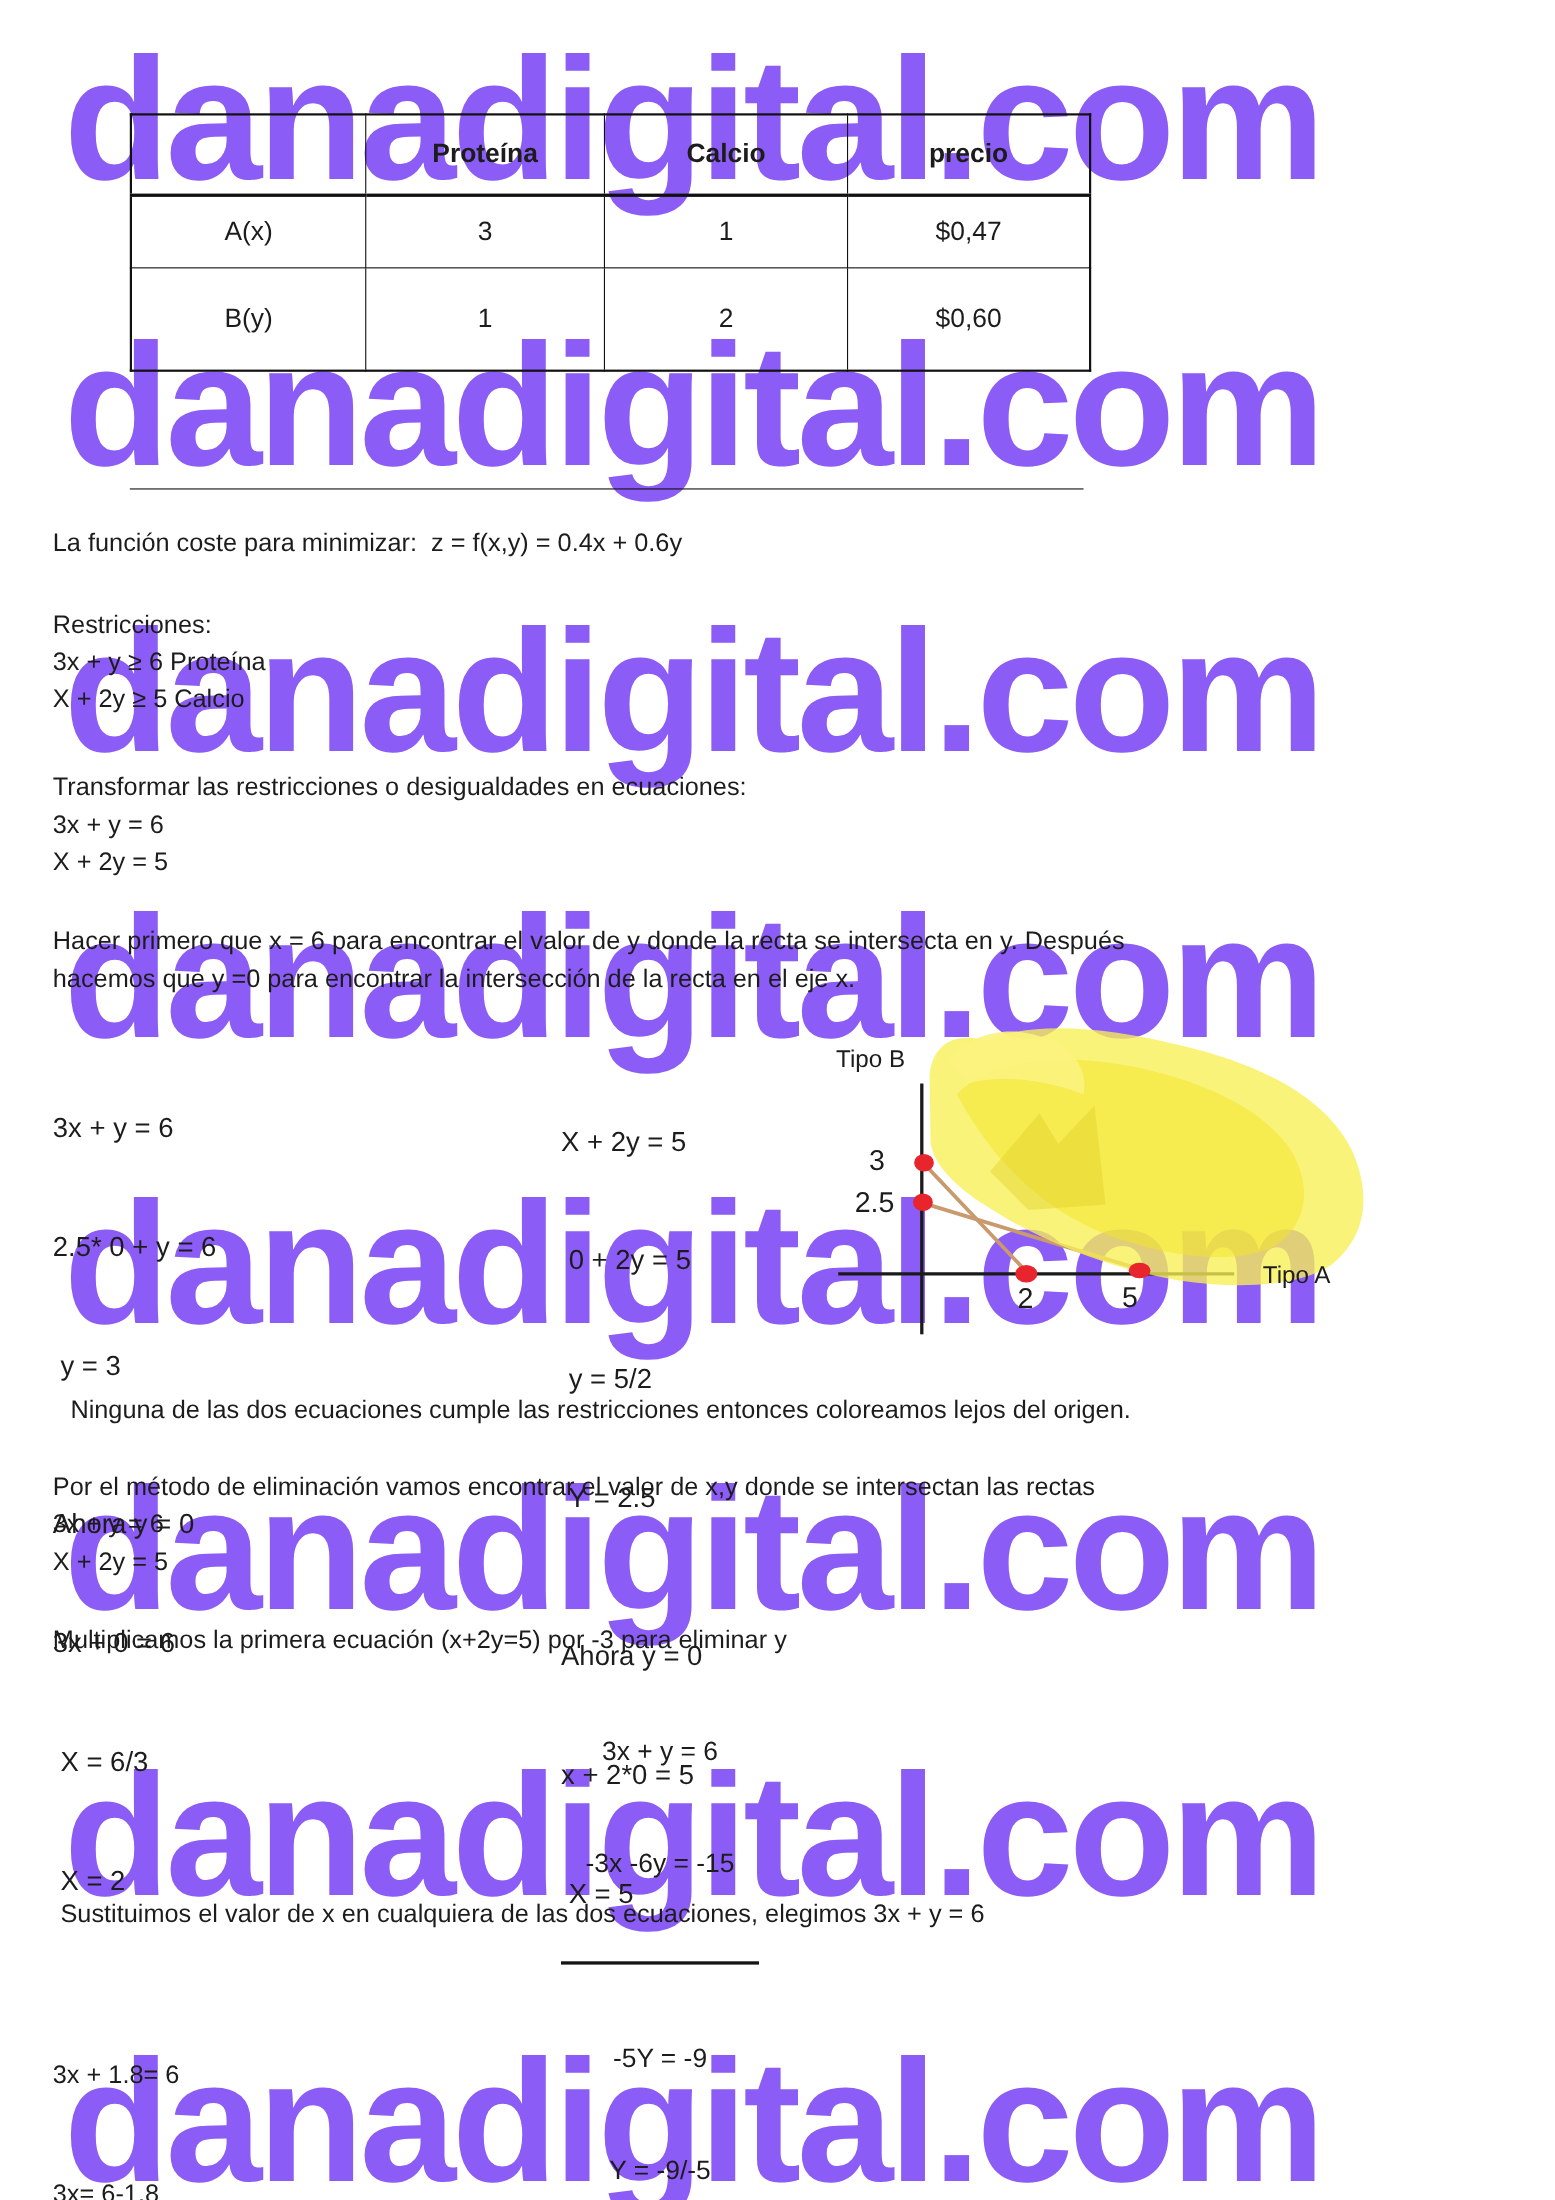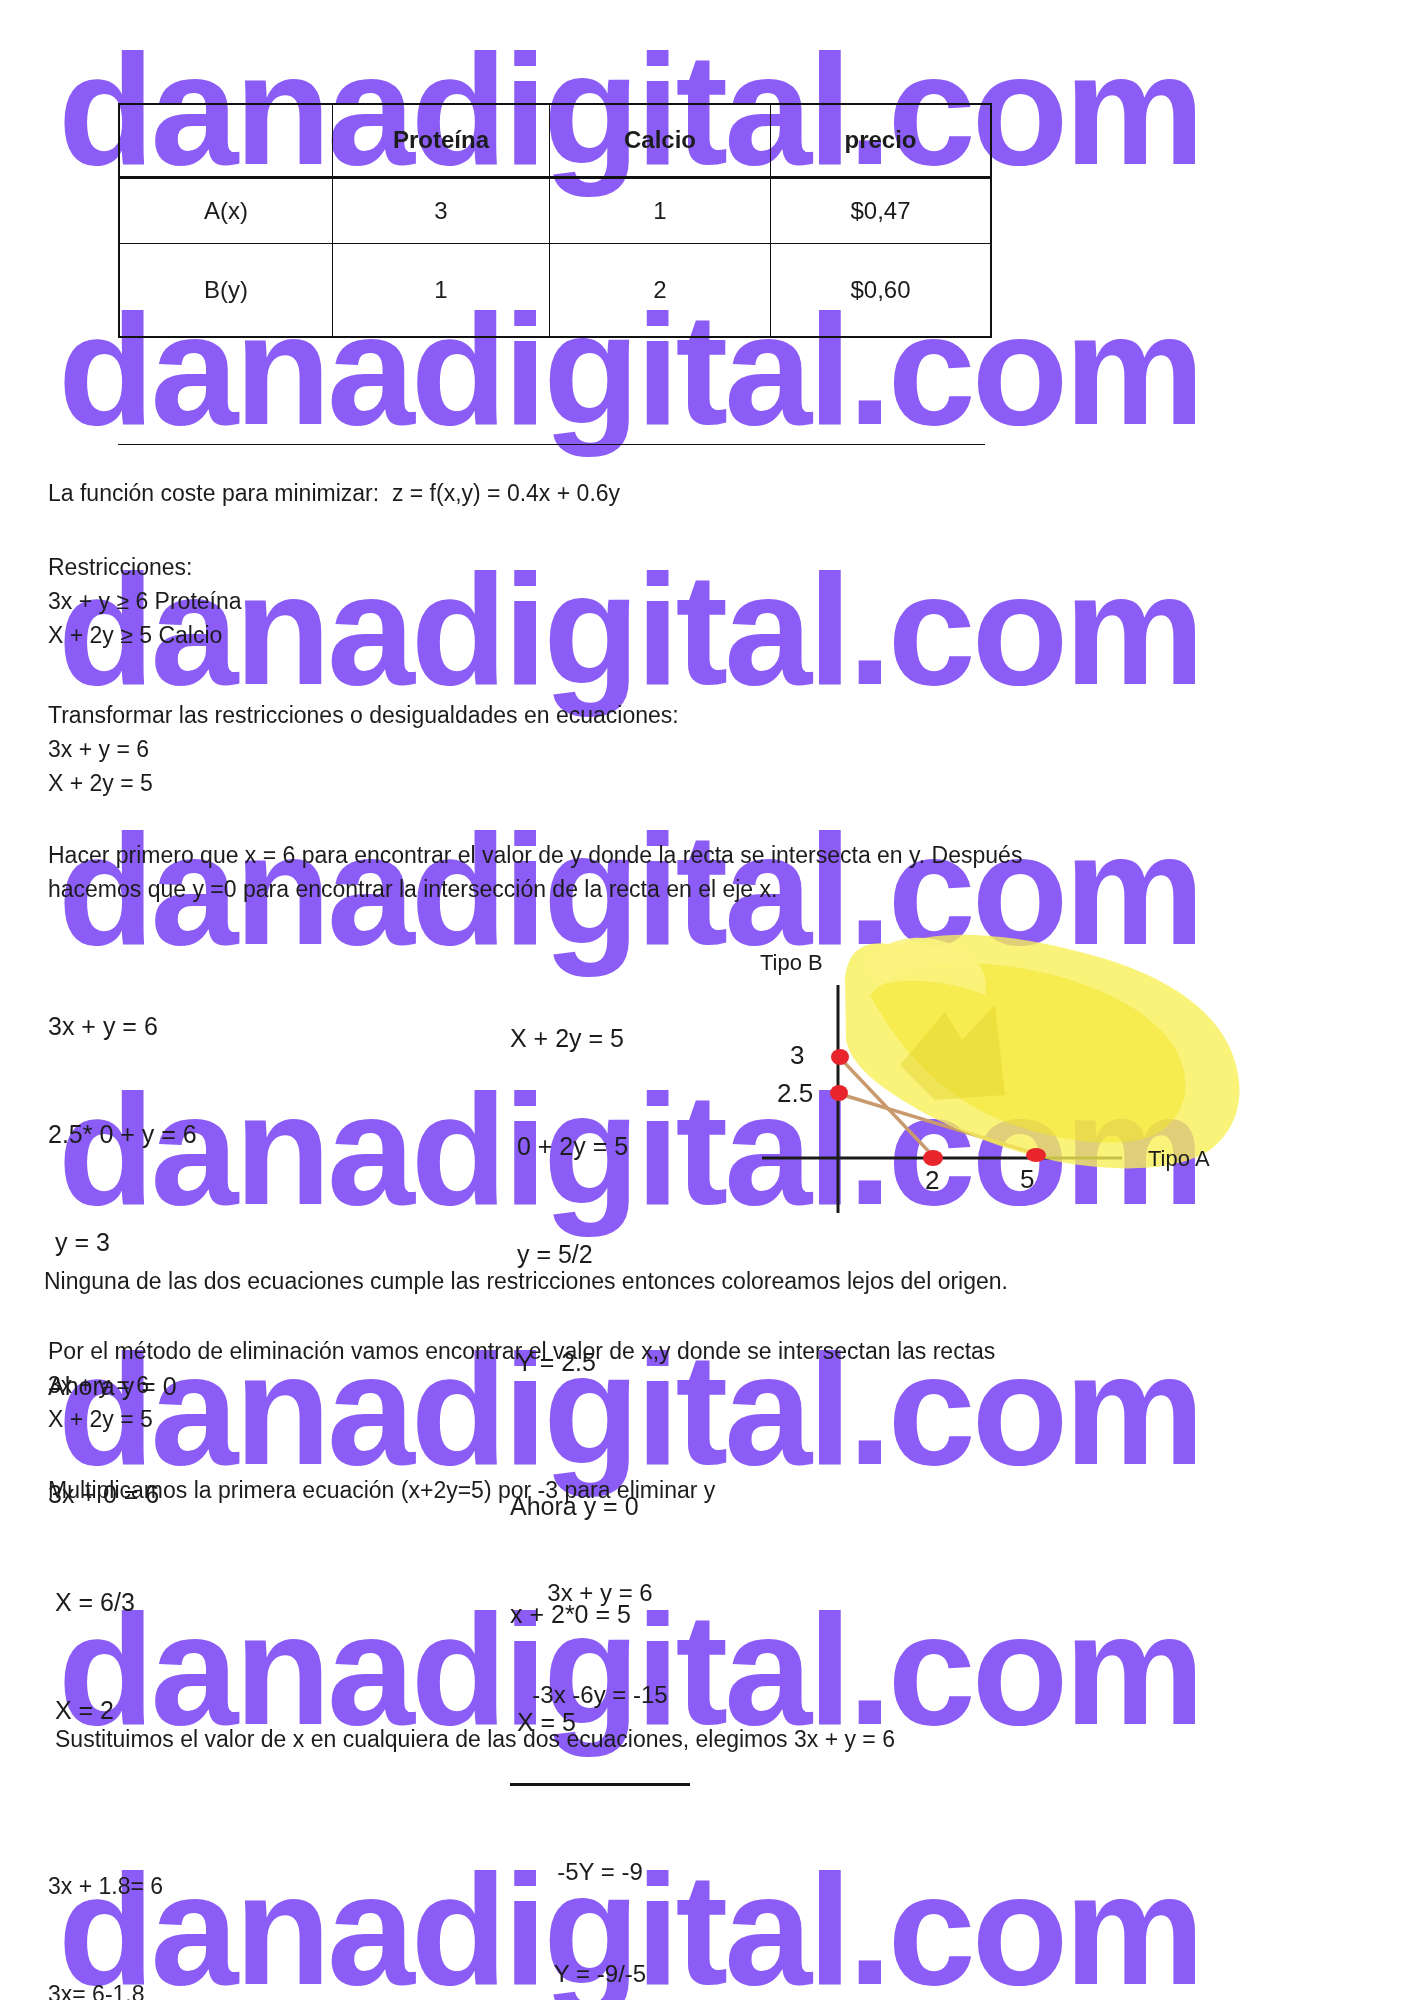--- a/index.html
+++ b/index.html
@@ -147,21 +147,21 @@
   <ellipse cx="1036" cy="1155" rx="10" ry="7" fill="#e8252c"></ellipse>
 </svg>
 
 <div class="graph-label" style="left:760px;top:950px;font-size:22px">Tipo B</div>
 <div class="graph-label" style="left:1148px;top:1146px;font-size:22px">Tipo A</div>
 <div class="graph-label" style="left:790px;top:1040px;font-size:26px">3</div>
 <div class="graph-label" style="left:777px;top:1078px;font-size:26px">2.5</div>
 <div class="graph-label" style="left:925px;top:1165px;font-size:26px">2</div>
 <div class="graph-label" style="left:1020px;top:1164px;font-size:26px">5</div>
 
-<div class="p" style="left:44px;top:1266px">Ninguna de las dos ecuaciones cumple las restricciones entonces coloreamos lejos del origen.</div>
+<div class="p" style="left:64px;top:1266px">Ninguna de las dos ecuaciones cumple las restricciones entonces coloreamos lejos del origen.</div>
 <div class="p" style="left:48px;top:1336px">Por el método de eliminación vamos encontrar el valor de x,y donde se intersectan las rectas</div>
 <div class="p" style="left:48px;top:1370px">3x + y = 6</div>
 <div class="p" style="left:48px;top:1404px">X + 2y = 5</div>
 <div class="p" style="left:48px;top:1475px">Multiplicamos la primera ecuación (x+2y=5) por -3 para eliminar y</div>
 
 <div class="stack">
   <div>3x + y = 6</div>
   <div>-3x -6y = -15</div>
   <div class="sum-line"></div>
   <div>-5Y = -9</div>

